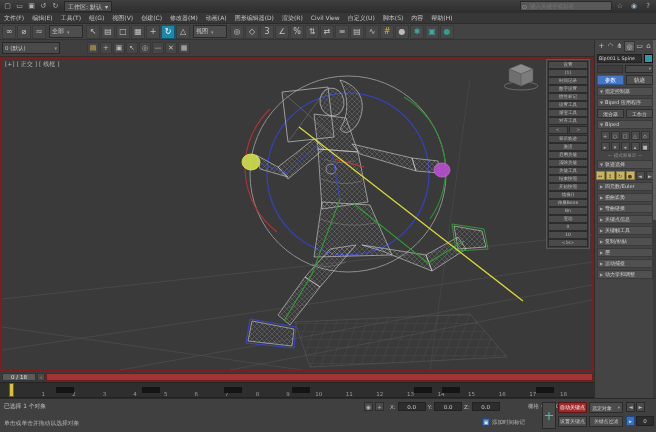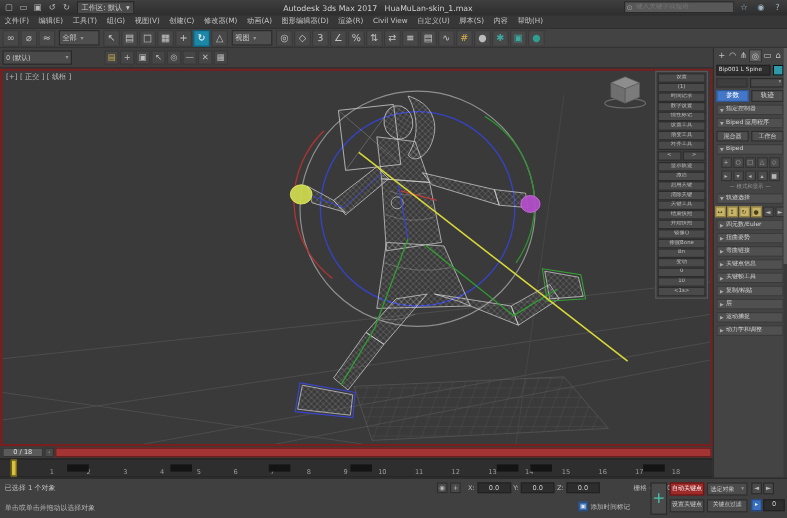--- a/index.html
+++ b/index.html
@@ -105,23 +105,20 @@
     <div class="qa-icon">▢</div>
         <div class="qa-icon">▭</div>
         <div class="qa-icon">▣</div>
         <div class="qa-icon">↺</div>
         <div class="qa-icon">↻</div>
       </div>
     <div class="ws-combo">
       <span>工作区: 默认</span>
       <span class="dn">▾</span>
     </div>
-    <div class="title-center">
-      <span>Autodesk 3ds Max 2017</span>&nbsp;&nbsp;&nbsp;<span>HuaMuLan-skin_1.max</span>
-    </div>
     <div class="search-wrap">
       <div class="search-box">
         <span style="font-size:6px;color:#9a9a9a;padding:0 1px">⊙</span>
         <input placeholder="键入关键字或短语" style="">
       </div>
     </div>
     <div class="tb-right">
 
     <div class="tb-ric">☆</div>
         <div class="tb-ric">◉</div>

